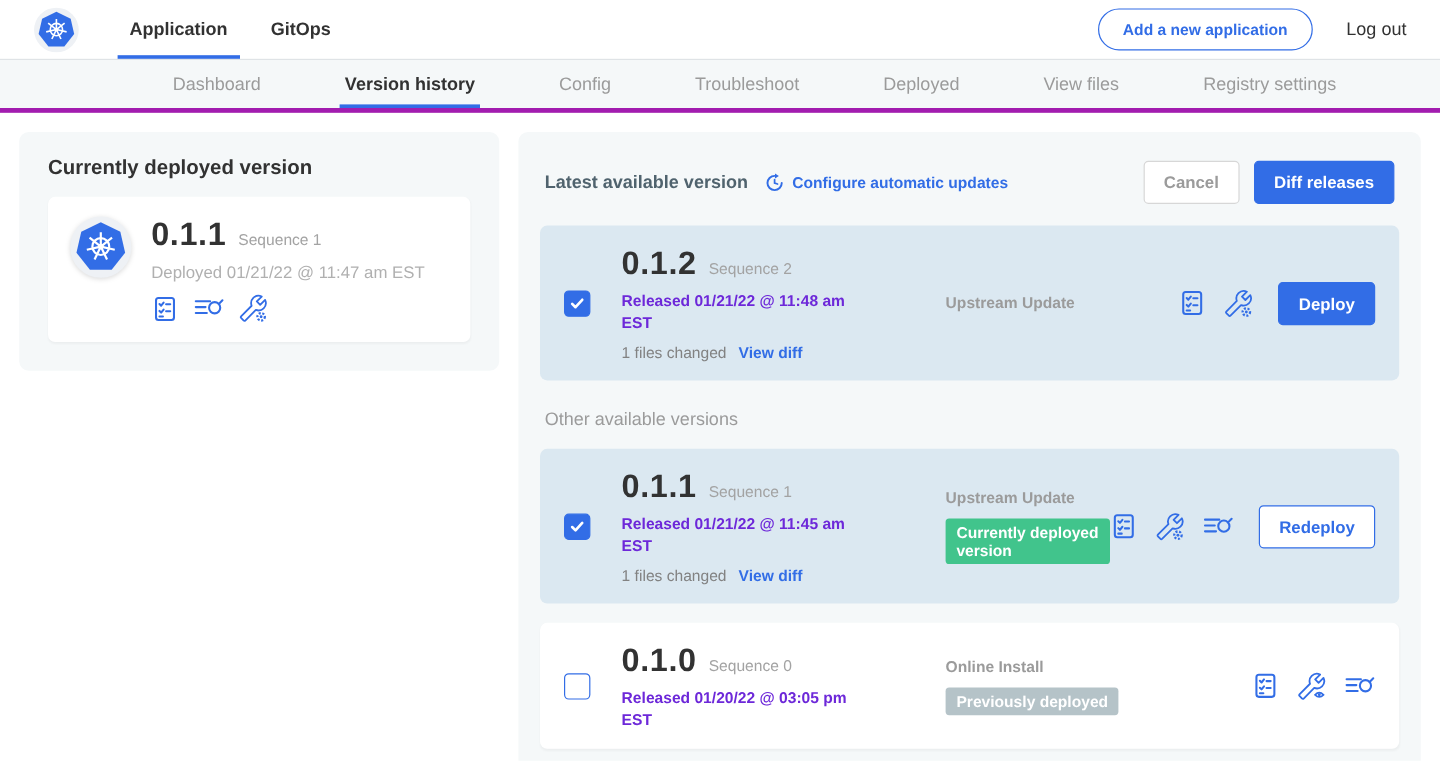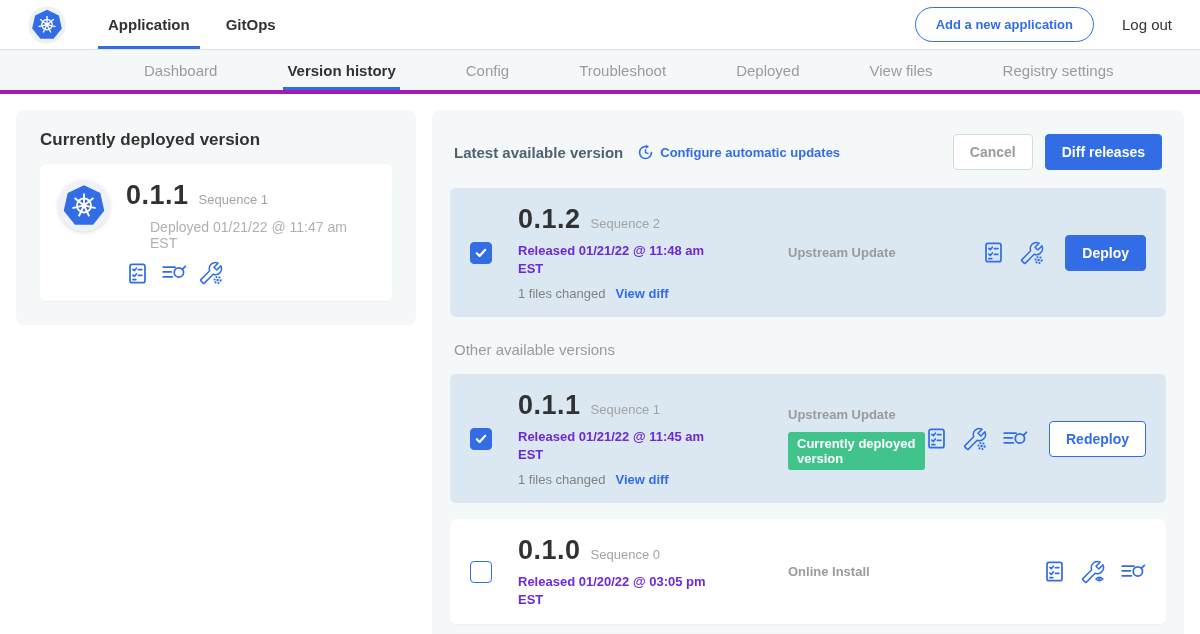--- a/index.html
+++ b/index.html
@@ -38,21 +38,21 @@
 
   .panel-title { font-size:17px; font-weight:700; color:#323232; margin-bottom:14px; }
 
   
   .deployed-card { background:#fff; border-radius:6px; padding:16px 18px;
     box-shadow:0 1px 2px rgba(0,0,0,.04); display:flex; gap:16px; }
   .deployed-logo { width:52px; height:52px; flex:0 0 52px; filter:drop-shadow(0 1px 2px rgba(0,0,0,.15)); }
   .vnum-row { display:flex; align-items:baseline; gap:10px; }
   .vnum { font-size:27px; font-weight:700; color:#323232; letter-spacing:.5px; }
   .vseq { font-size:13px; color:#a3a3a3; }
-  .vdeployed { font-size:14px; color:#b0b0b0; margin-top:8px;margin-left:24px; }
+  .vdeployed { font-size:14px; color:#b0b0b0; margin-top:8px; }
   .icon-row { display:flex; gap:12px; margin-top:10px; align-items:center; }
   .icon-row svg, .vactions svg { display:block; cursor:pointer; }
 
   
   .avail-header { display:flex; align-items:center; margin:6px 4px 18px; }
   .avail-title { font-size:15px; font-weight:700; color:#50636e; margin-right:14px; }
   .link { display:flex; align-items:center; gap:6px; color:#326de6; font-weight:700;
     font-size:13px; cursor:pointer; margin-right:24px; text-decoration:none; }
   .hdr-spacer { flex:1; }
   .btn { font-family:"Liberation Sans",sans-serif; font-size:14px; font-weight:700;
@@ -308,20 +308,21 @@
       <div class="checkbox"></div>
       <div class="vinfo">
         <div class="vnum-row">
           <span class="vnum">0.1.0</span>
           <span class="vseq">Sequence 0</span>
         </div>
         <div class="vreleased">Released 01/20/22 @ 03:05 pm EST</div>
       </div>
       <div class="vsource">
         <div class="source-label">Online Install</div>
+        <span class="badge gray">Previously deployed</span>
       </div>
       <div class="vactions">
         <svg width="23" height="23" viewBox="0 0 20 20">
             <use href="#ic-checklist"></use>
           </svg>
         <svg width="24" height="24" viewBox="0 0 24 24">
             <use href="#ic-wrench-eye"></use>
           </svg>
         <svg width="26" height="22" viewBox="0 0 24 20">
             <use href="#ic-lines-mag"></use>

